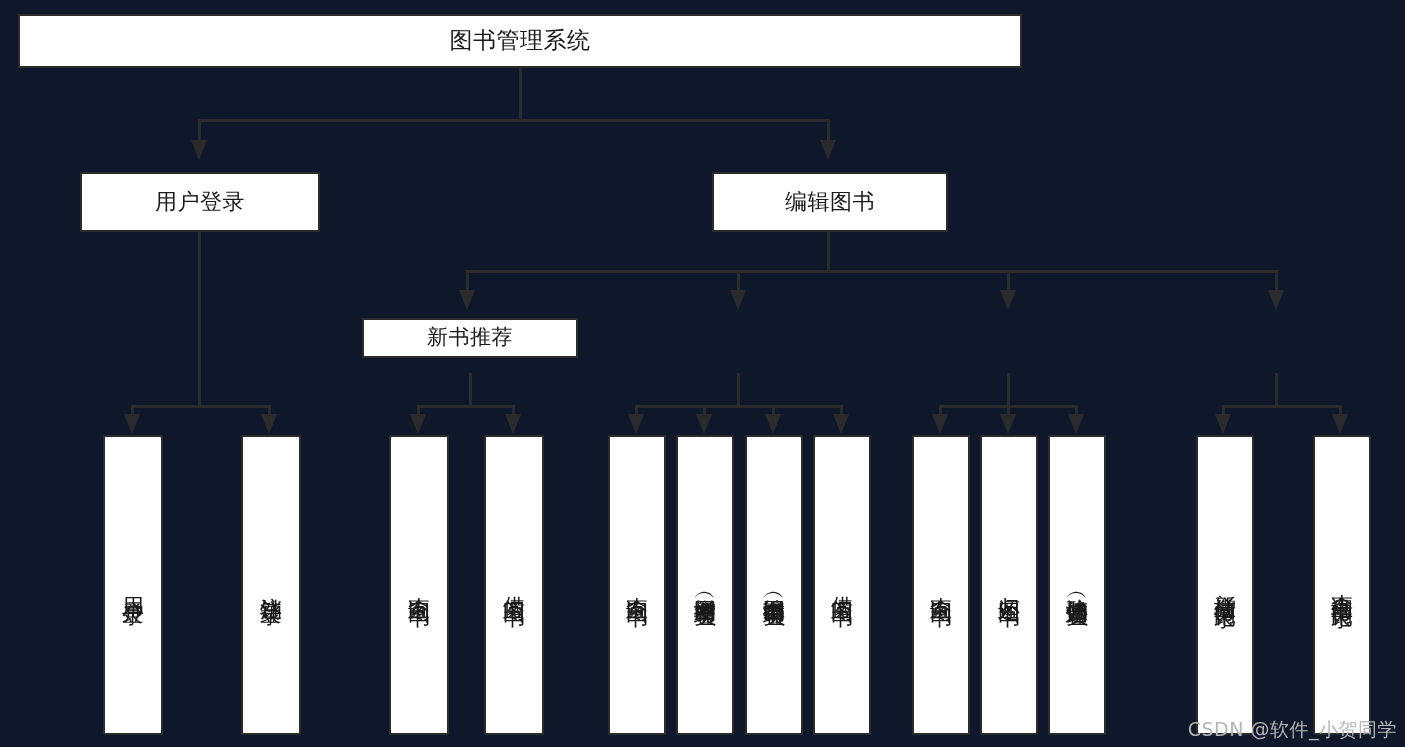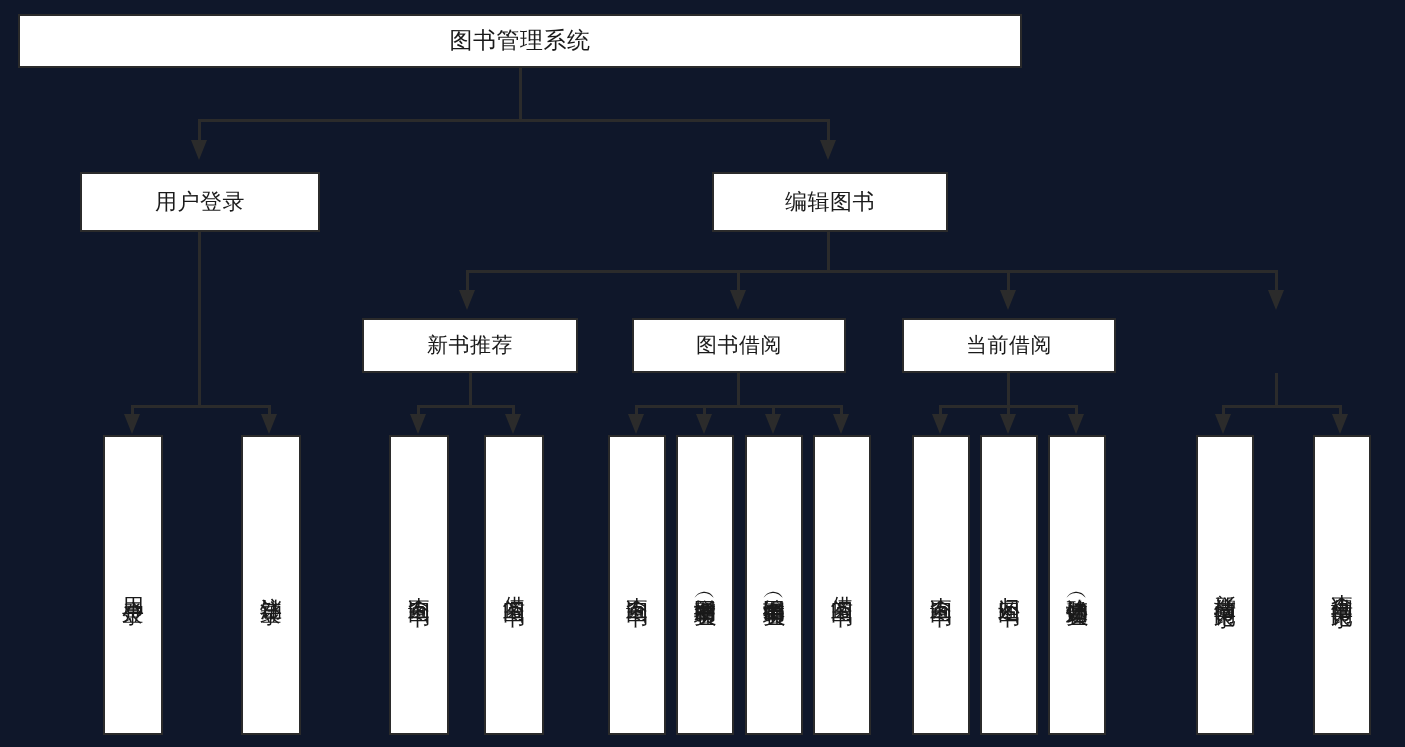--- a/index.html
+++ b/index.html
@@ -108,28 +108,22 @@
 
   <div class="vline" style="left:466px;top:270px;width:3px;height:22px;"></div>
   <div class="arrow" style="left:459px;top:290px;"></div>
   <div class="vline" style="left:737px;top:270px;width:3px;height:22px;"></div>
   <div class="arrow" style="left:730px;top:290px;"></div>
   <div class="vline" style="left:1007px;top:270px;width:3px;height:22px;"></div>
   <div class="arrow" style="left:1000px;top:290px;"></div>
   <div class="vline" style="left:1275px;top:270px;width:3px;height:22px;"></div>
   <div class="arrow" style="left:1268px;top:290px;"></div>
 
-  <div class="node lvl3" style="left:362px;top:318px;width:216px;height:55px;">
+  <div class="node lvl3" style="left:362px;top:318px;width:216px;height:40px;">
     <span class="label">新书推荐</span>
-  </div>
-  <div class="node lvl3" style="left:632px;top:318px;width:214px;height:55px;">
-    <span class="label">图书借阅</span>
-  </div>
-  <div class="node lvl3" style="left:902px;top:318px;width:214px;height:55px;">
-    <span class="label">当前借阅</span>
   </div>
 
   <div class="vline" style="left:469px;top:373px;width:3px;height:34px;"></div>
   <div class="hline" style="left:417px;top:405px;width:98px;height:3px;"></div>
   <div class="vline" style="left:417px;top:405px;width:3px;height:12px;"></div>
   <div class="arrow" style="left:410px;top:414px;"></div>
   <div class="vline" style="left:512px;top:405px;width:3px;height:12px;"></div>
   <div class="arrow" style="left:505px;top:414px;"></div>
 
   <div class="vline" style="left:737px;top:373px;width:3px;height:34px;"></div>
@@ -196,14 +190,15 @@
     <span class="label">确认归还（管理员）</span>
   </div>
 
   <div class="node leaf" style="left:1196px;top:435px;width:58px;height:300px;">
     <span class="label">新增借阅记录</span>
   </div>
   <div class="node leaf" style="left:1313px;top:435px;width:58px;height:300px;">
     <span class="label">查询借阅记录</span>
   </div>
 
+  <div class="watermark">CSDN @软件_小贺同学</div>
 
 </div>
 
 </body></html>

